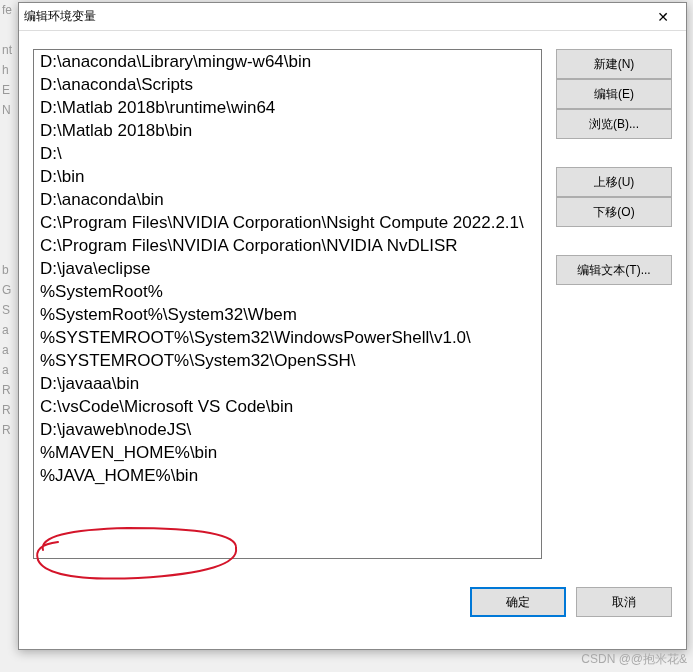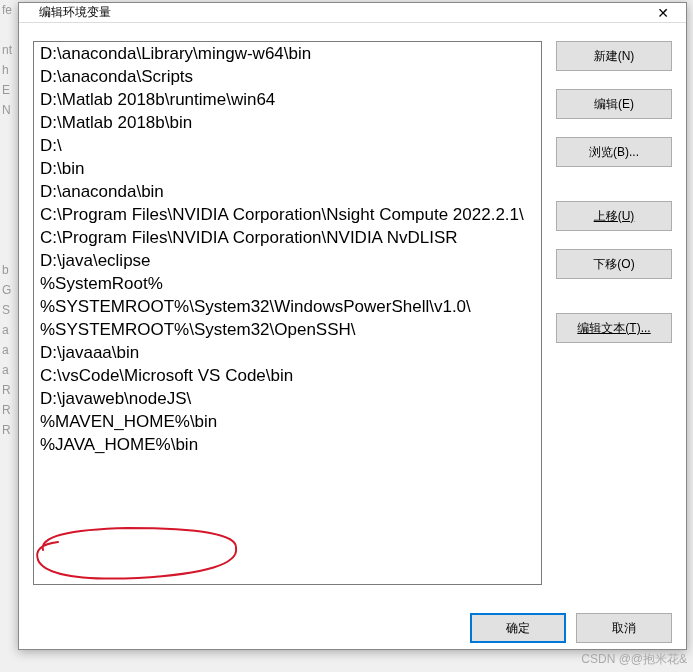--- a/index.html
+++ b/index.html
@@ -28,25 +28,25 @@
       width: 669px;
       height: 648px;
       background: #fff;
       border: 1px solid #888;
       box-shadow: 0 2px 10px rgba(0,0,0,0.3);
       z-index: 1;
       display: flex;
       flex-direction: column;
     }
     .titlebar {
-      height: 20px;
+      height: 28px;
       display: flex;
       align-items: center;
       justify-content: space-between;
-      padding-left: 20px;
+      padding-left: 5px;
       background: #fff;
       border-bottom: 1px solid #ddd;
     }
     .titlebar-title {
       font-size: 12px;
       color: #000;
     }
     .close-btn {
       width: 46px;
       height: 32px;
@@ -88,60 +88,59 @@
       white-space: nowrap;
       overflow: hidden;
       text-overflow: ellipsis;
       cursor: default;
       color: #000;
     }
     .side-buttons {
       width: 116px;
       display: flex;
       flex-direction: column;
-      gap: 18px;
     }
     .btn {
       height: 30px;
       border: 1px solid #adadad;
       background: #e1e1e1;
       font-size: 12px;
       font-family: inherit;
       cursor: pointer;
       display: flex;
       align-items: center;
       justify-content: center;
       padding: 0 6px;
     }
     .footer {
       display: flex;
       justify-content: flex-end;
       gap: 10px;
-      padding: 14px 14px 6px 14px;
+      padding: 14px 14px 32px 14px;
     }
     .footer .btn { width: 96px; }
     .btn-primary { border: 2px solid #0078d7; background: #e1e1e1; }
     .annotation {
       position: absolute;
       left: 18px;
       top: 520px;
       width: 240px;
       height: 70px;
       z-index: 5;
       pointer-events: none;
     }
     .watermark {
       position: absolute;
       right: 6px;
       bottom: 4px;
       font-size: 12px;
       color: #aaa;
       z-index: 10;
     }
-    .gap-large { margin-top: 16px; text-decoration: underline; }
+    .gap-large { margin-top: 28px; }
   </style>
 </head>
 <body>
 
 <div class="bg-letters" style="white-space: pre;">fe
 
 nt
 h
 E
 N
@@ -177,20 +176,21 @@
         <div class="list-item">D:\anaconda\Scripts</div>
         <div class="list-item">D:\Matlab 2018b\runtime\win64</div>
         <div class="list-item">D:\Matlab 2018b\bin</div>
         <div class="list-item">D:\</div>
         <div class="list-item">D:\bin</div>
         <div class="list-item">D:\anaconda\bin</div>
         <div class="list-item">C:\Program Files\NVIDIA Corporation\Nsight Compute 2022.2.1\</div>
         <div class="list-item">C:\Program Files\NVIDIA Corporation\NVIDIA NvDLISR</div>
         <div class="list-item">D:\java\eclipse</div>
         <div class="list-item">%SystemRoot%</div>
+        <div class="list-item">%SystemRoot%\System32\Wbem</div>
         <div class="list-item">%SYSTEMROOT%\System32\WindowsPowerShell\v1.0\</div>
         <div class="list-item">%SYSTEMROOT%\System32\OpenSSH\</div>
         <div class="list-item">D:\javaaa\bin</div>
         <div class="list-item">C:\vsCode\Microsoft VS Code\bin</div>
         <div class="list-item">D:\javaweb\nodeJS\</div>
         <div class="list-item">%MAVEN_HOME%\bin</div>
         <div class="list-item">%JAVA_HOME%\bin</div>
       </div>
     </div>
 

